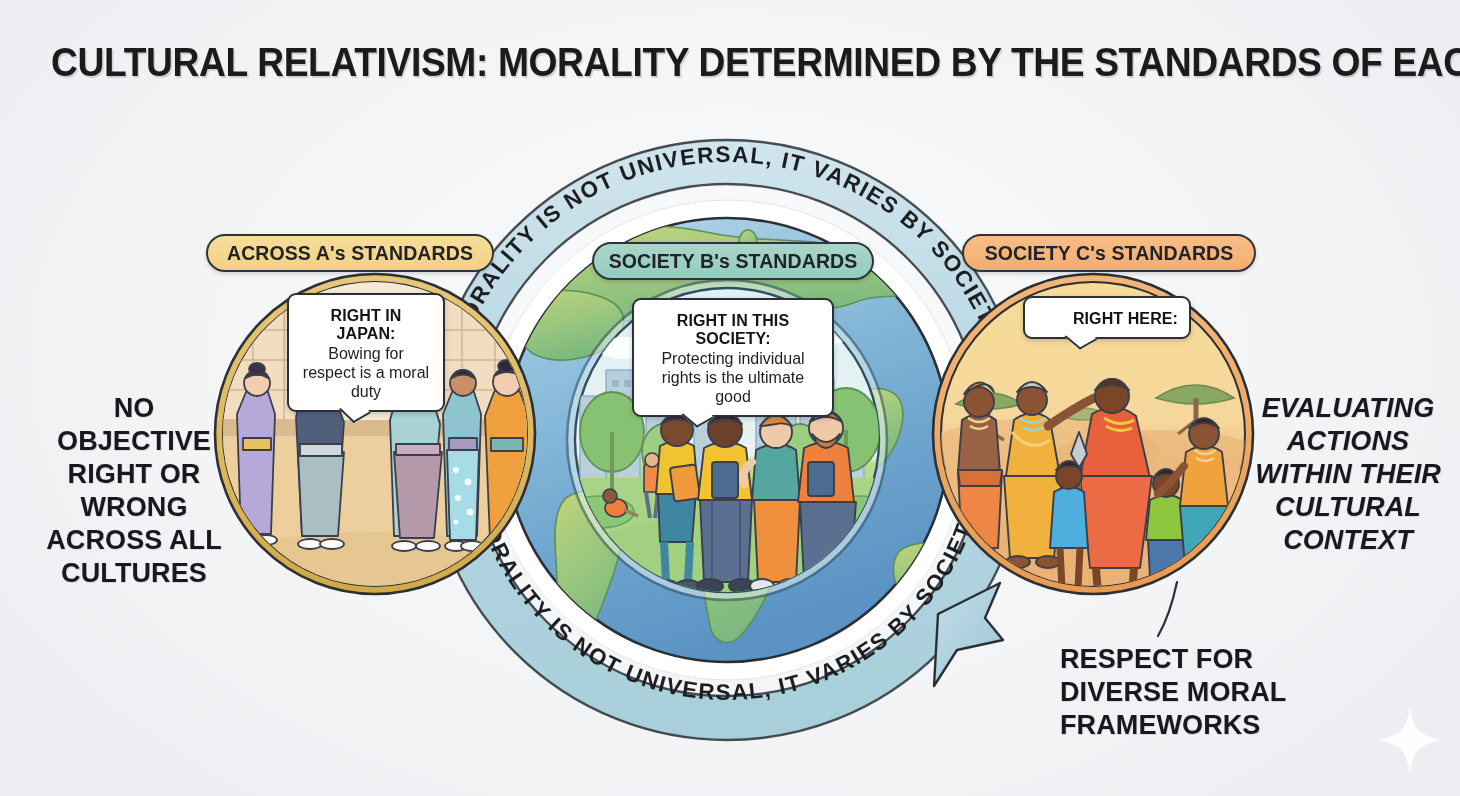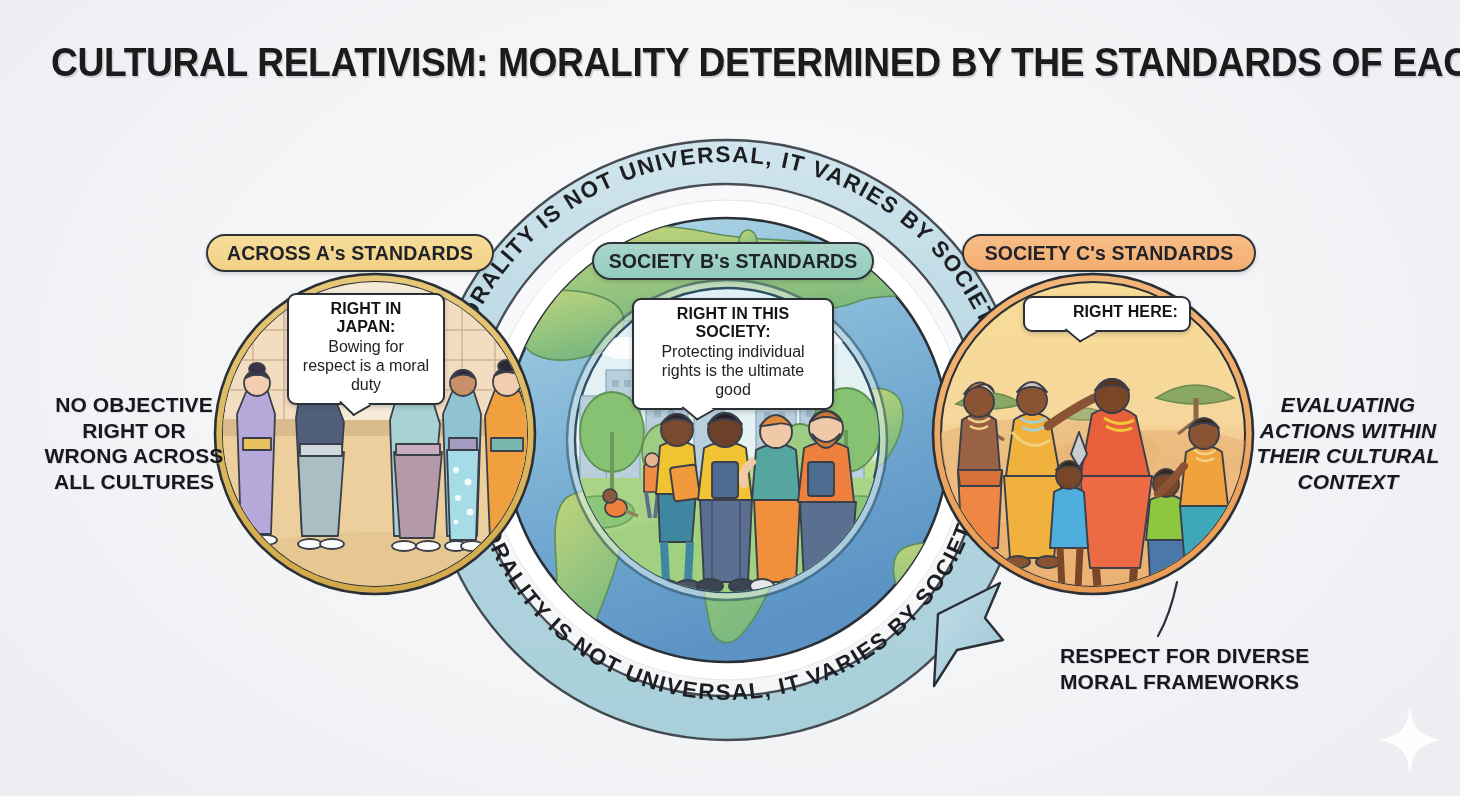--- a/index.html
+++ b/index.html
@@ -63,21 +63,21 @@
   #pill-a { left: 206px; top: 234px; width: 288px; background: linear-gradient(180deg,#f7dd9a,#f2d184); }
   #pill-b { left: 592px; top: 234px; width: 282px; background: linear-gradient(180deg,#a9d6c9,#93ccbd); margin-top: 8px; }
   #pill-c { left: 962px; top: 234px; width: 294px; background: linear-gradient(180deg,#f7bd87,#f4ad70); }
 
   
   .bubble {
     position: absolute;
     background: #ffffff;
     border: 2.2px solid #2b3036;
     border-radius: 9px;
-    padding: 5px 11px 9px;
+    padding: 12px 11px 9px;
     text-align: center;
     z-index: 45;
     box-shadow: 0 2px 5px rgba(40,45,55,0.22);
   }
   .bubble .bhead {
     display: block;
     font-family: "Liberation Sans Narrow", "Liberation Sans", sans-serif;
     font-weight: 700;
     font-size: 16px;
     color: #131417;
@@ -109,21 +109,21 @@
   #bubble-b .tail { left: 54px; bottom: -11px; transform: rotate(50deg) skew(-10deg,-10deg); }
 
   #bubble-c { left: 1023px; top: 296px; width: 168px; text-align: right; }
   #bubble-c .tail { left: 46px; bottom: -11px; transform: rotate(50deg) skew(-10deg,-10deg); }
 
   
   .side-caption {
     position: absolute;
     font-family: "Liberation Sans Narrow", "Liberation Sans", sans-serif;
     font-weight: 700;
-    font-size: 21px;
+    font-size: 27px;
     line-height: 1.22;
     color: #18191c;
     letter-spacing: 0.1px;
     z-index: 30;
     text-shadow: 0.8px 0.8px 0 rgba(160,162,168,0.30);
   }
   #cap-left  { left: 44px;  top: 392px; width: 180px; text-align: center; }
   #cap-right { left: 1254px;top: 392px; width: 188px; text-align: center; font-style: italic; }
   #cap-bottom{ left: 1060px;top: 643px; width: 250px; text-align: left; }
 </style>

